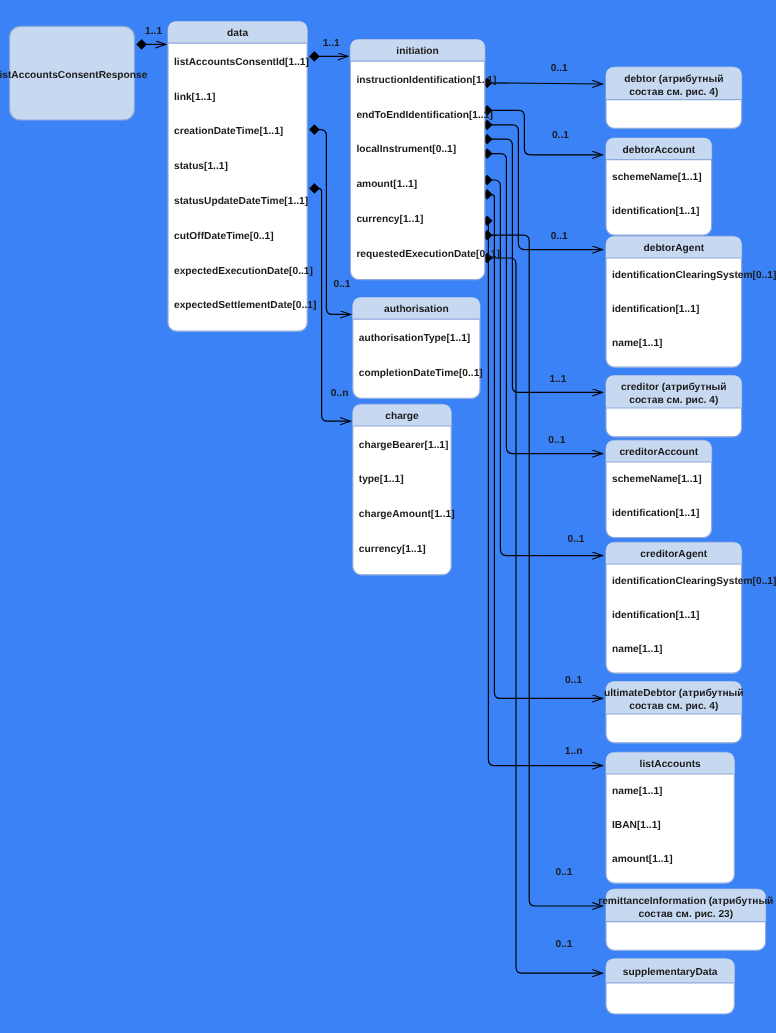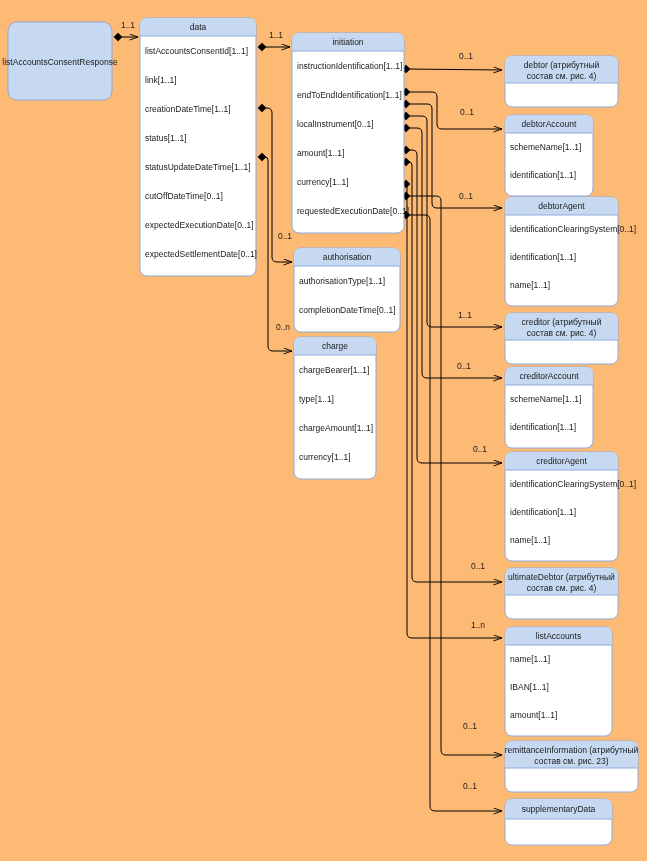--- a/index.html
+++ b/index.html
@@ -1,18 +1,18 @@
 <!DOCTYPE html>
 <html><head>
 <meta charset="utf-8">
 <style>
   html,body{margin:0;padding:0;background:#ffffff;}
   body{width:647px;height:861px;overflow:hidden;
        font-family:"Liberation Sans","DejaVu Sans",sans-serif;}
-  #stage{position:relative;width:647px;height:861px;background:#fdba74;}
+  #stage{position:relative;width:647px;height:861px;background:#3b82f6;font-weight:bold;}
   svg#diagram{position:absolute;left:0;top:0;width:647px;height:861px;}
   .cls-title{font-size:8.5px;fill:#1a1a1a;}
   .cls-attr{font-size:8.5px;fill:#1a1a1a;}
   .mult{font-size:8.5px;fill:#1a1a1a;}
   .root-lbl{font-size:8.5px;fill:#1a1a1a;}
 </style>
 </head>
 <body>
 
 <div id="stage">

